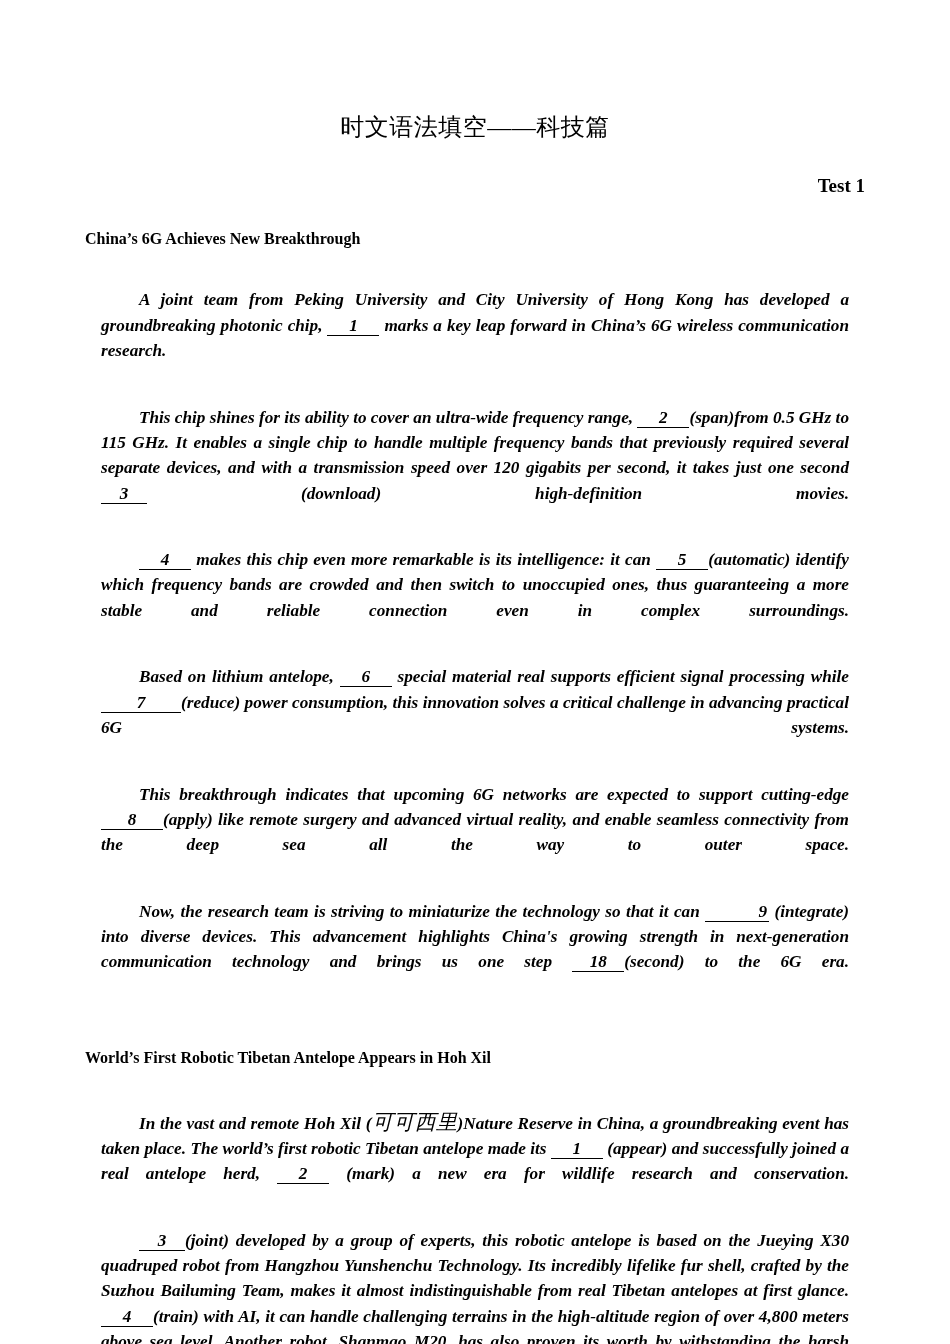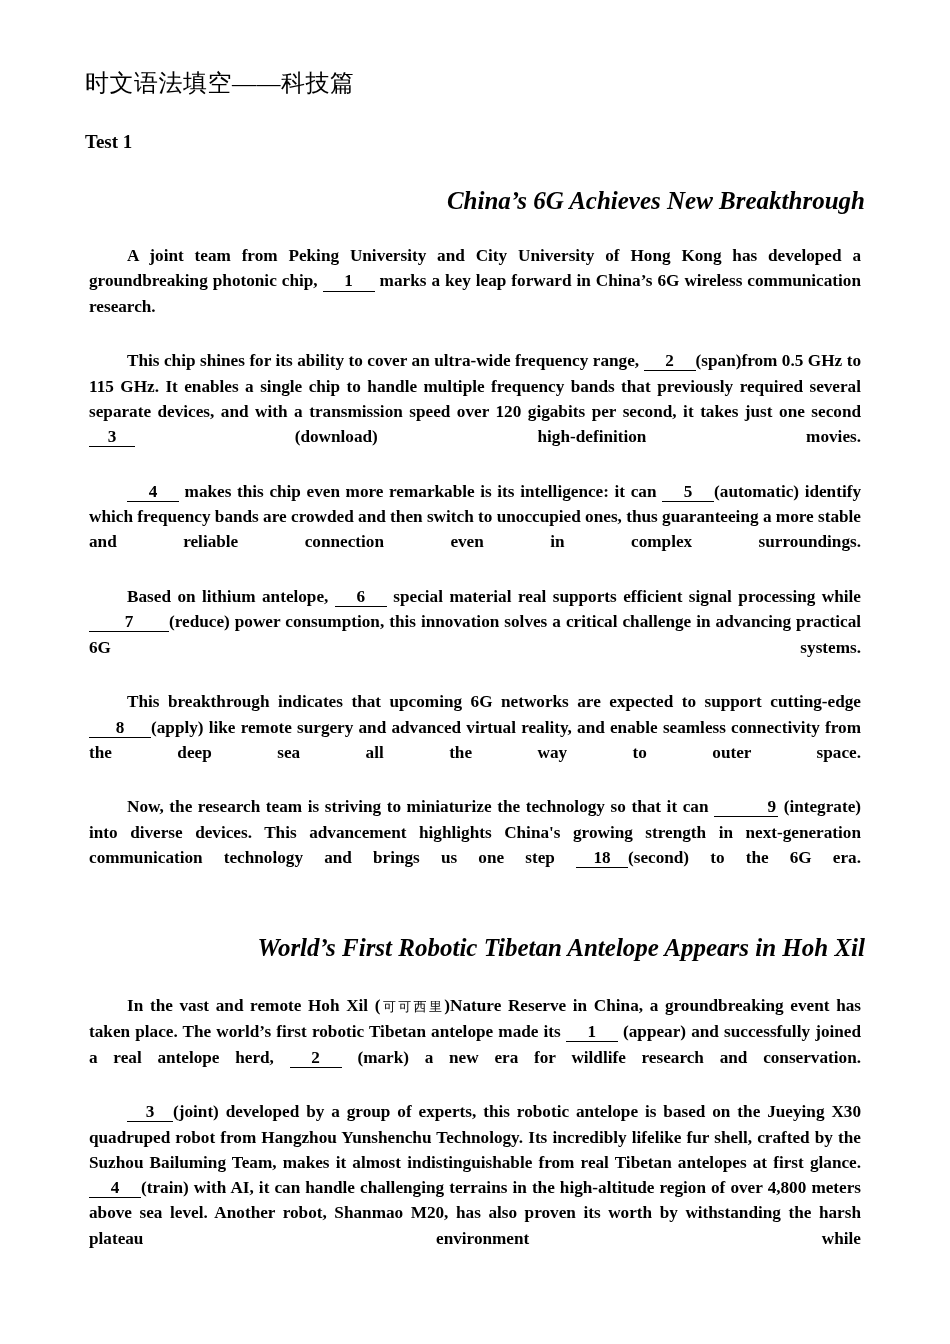--- a/index.html
+++ b/index.html
@@ -17,55 +17,55 @@
   .page {
     position: relative;
     width: 950px;
     height: 1344px;
     box-sizing: border-box;
     padding: 0 85px;
     overflow: hidden;
   }
   .doc-title {
     margin: 0;
-    padding-top: 68px;
-    text-align: left;
+    padding-top: 112px;
+    text-align: center;
     font-size: 24px;
     font-weight: 400;
     letter-spacing: 0.5px;
     line-height: 1.25;
   }
   .test-label {
     margin: 0;
-    text-align: left;
+    text-align: right;
     font-size: 19px;
     font-weight: bold;
     line-height: 1.3;
   }
   .test1-label { padding-top: 32px; }
   .test2-label { padding-top: 108px; }
   .article-title {
     margin: 0;
-    text-align: right;
-    font-size: 25px;
+    text-align: left;
+    font-size: 16px;
     font-weight: bold;
     line-height: 1.3;
-    font-style: italic;
   }
   .t1-article-title { padding-top: 30px; }
   .t2-article-title { padding-top: 32px; }
   p.para {
-    margin: 4px;
+    margin: 16px;
     font-size: 17.2px;
     font-weight: bold;
     line-height: 25.3px;
     text-align: justify;
     text-justify: inter-word;
     text-indent: 38px;
     word-spacing: 0px;
+    font-style: italic;
   }
   .t1-first-para { padding-top: 22px; }
   .t2-first-para { padding-top: 25px; }
   
   p.para::after {
     content: "";
     display: inline-block;
     width: 100%;
   }
 
@@ -76,21 +76,21 @@
     font-weight: bold;
     line-height: 1.05;
     vertical-align: baseline;
     text-indent: 0;
   }
   .w-sm  { min-width: 46px; }
   .w-md  { min-width: 52px; }
   .w-lg  { min-width: 62px; }
   .w-xl  { min-width: 80px; }
   .blank.r { text-align: right; padding-right: 2px; }
-  .cjk { font-family: "DejaVu Sans", "Liberation Sans", sans-serif; font-weight: normal; font-size: 13px; }
+  .cjk { font-family: "DejaVu Sans", "Liberation Sans", sans-serif; font-weight: normal; font-size: 21px; }
 </style>
 </head>
 <body>
 
 <div class="page">
 
   <h1 class="doc-title">时文语法填空——科技篇</h1>
 
   <h2 class="test-label test1-label">Test 1</h2>
 

